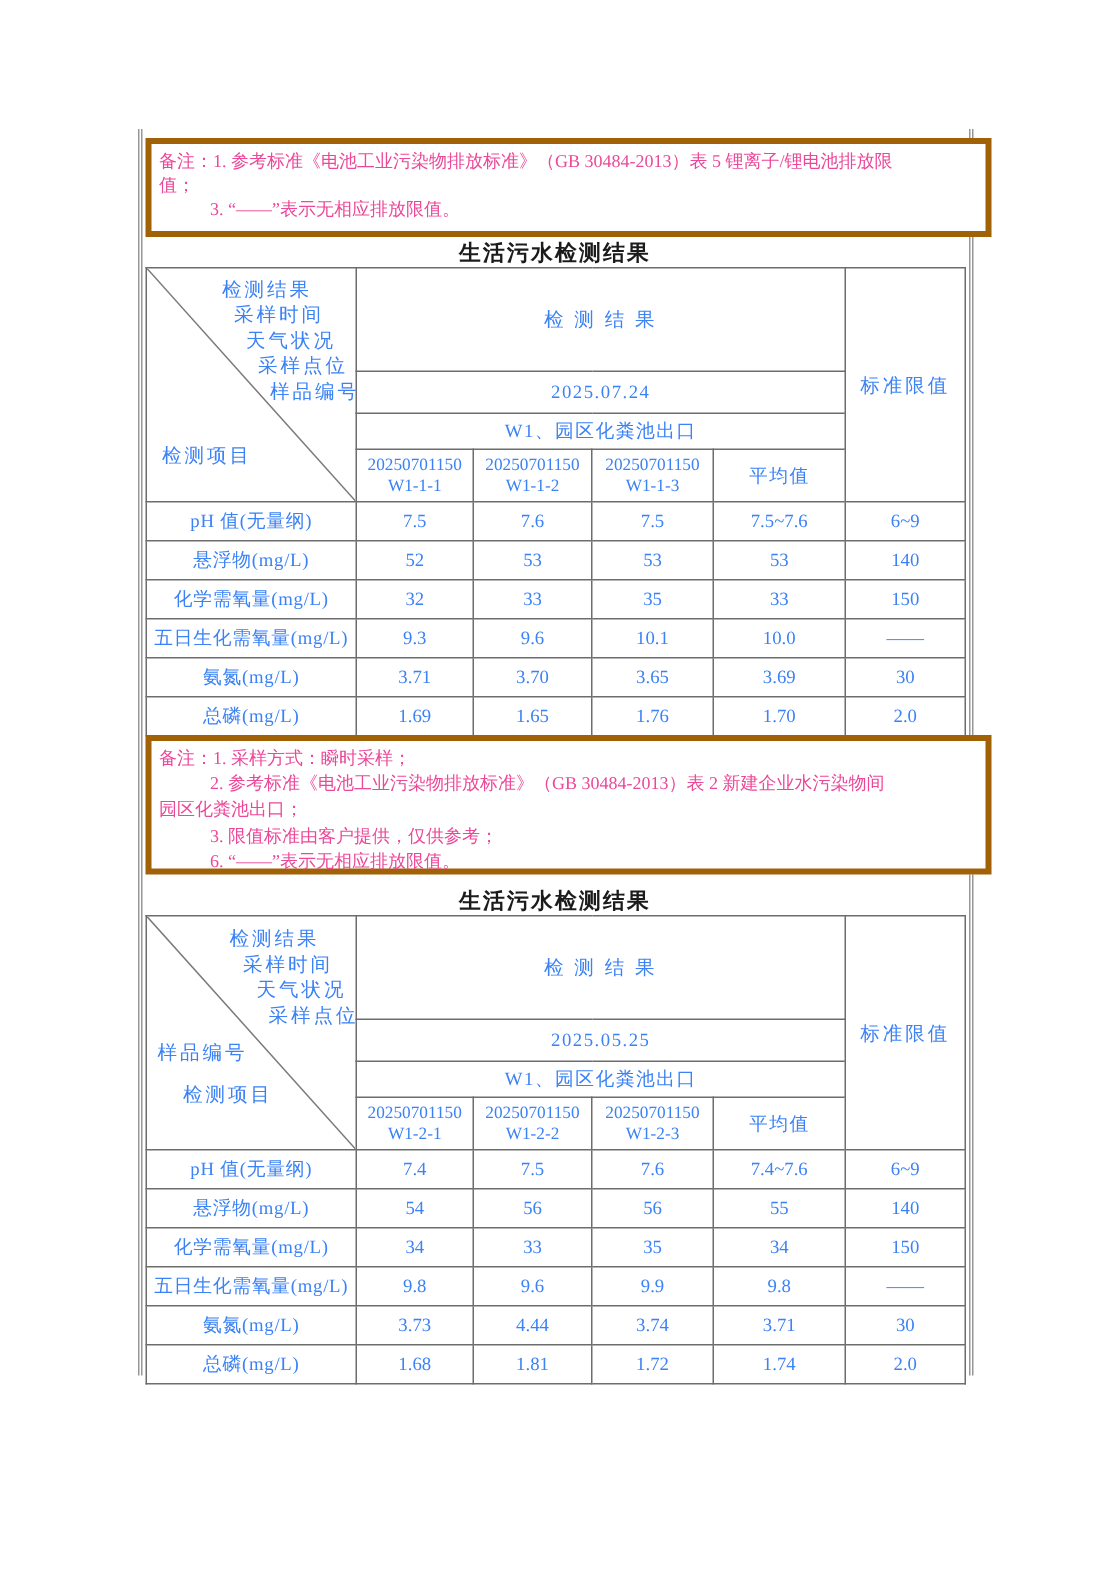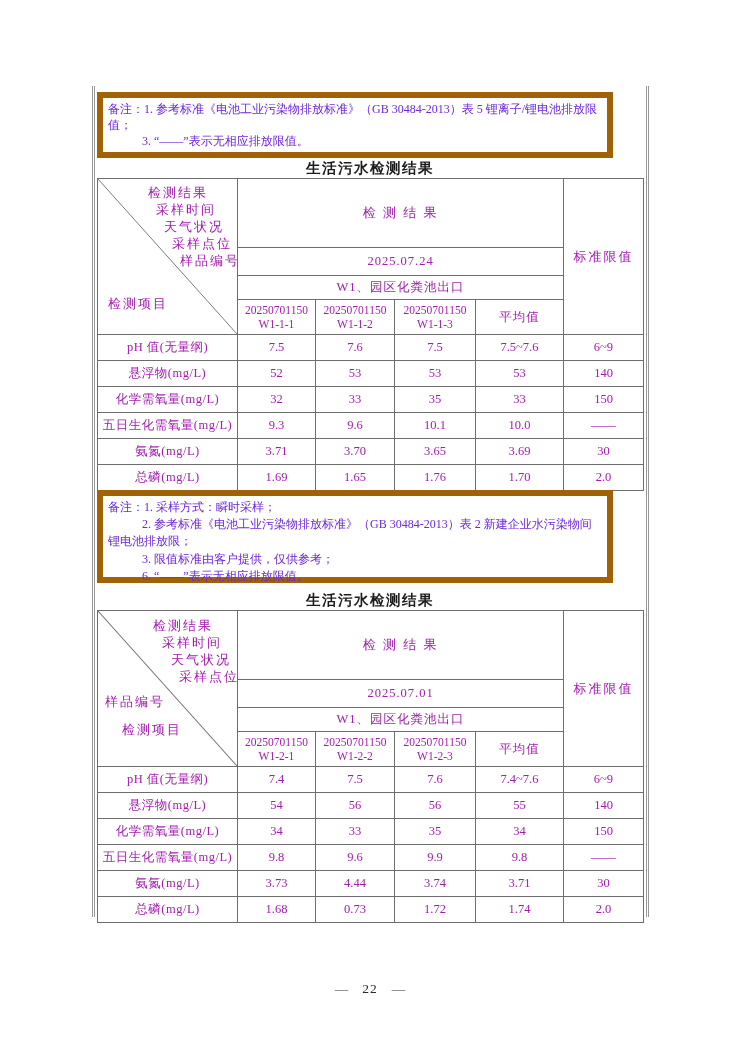--- a/index.html
+++ b/index.html
@@ -5,36 +5,36 @@
   * { margin:0; padding:0; box-sizing:border-box; }
   html,body { background:#ffffff; }
   body { font-family:"Liberation Serif","DejaVu Serif",serif; color:#1b1b1b; }
   .page { position:relative; width:740px; height:1047px; background:#ffffff; overflow:hidden; }
 
   
   .frame { position:absolute; left:92px; top:86px; width:557px; height:831px;
            border-left:3px double #979797; border-right:3px double #979797; }
 
   
-  .notebox { position:absolute; left:97px; width:516px; border:6px solid #a16207;
-             font-size:12px; color:#6d28d9; background:#fff; padding:3px 5px 4px 5px; }
+  .notebox { position:absolute; left:97px; width:564px; border:4px solid #a16207;
+             font-size:12px; color:#ec4899; background:#fff; padding:3px 5px 4px 5px; }
   .notebox .ln { white-space:nowrap; }
   .notebox .ind { padding-left:34px; }
   #note1 { top:92px; height:66px; line-height:16px; }
   #note2 { top:490px; height:93px; line-height:17.2px; }
 
   
   .sec-title { position:absolute; left:97px; width:546px; text-align:center;
                font-weight:bold; font-size:14.5px; letter-spacing:1.5px; }
   #title1 { top:159px; }
   #title2 { top:591px; }
 
   
   table.rt { position:absolute; left:97px; width:546px; border-collapse:collapse;
-             table-layout:fixed; font-size:12.5px; color:#a21caf; }
+             table-layout:fixed; font-size:12.5px; color:#3b82f6; }
   #table1 { top:178px; }
   #table2 { top:610px; }
   table.rt td { border:1px solid #6d6d6d; text-align:center; vertical-align:middle;
                 padding:0; overflow:hidden; }
   tr.h1 { height:69px; }
   tr.h2 { height:28px; }
   tr.h3 { height:24px; }
   tr.h4 { height:35px;margin-top:41px; }
   tr.dr { height:26px; }
   td.rh { font-size:13px; letter-spacing:2px; }
@@ -179,21 +179,21 @@
         <td>1.76</td>
         <td>1.70</td>
         <td>2.0</td>
       </tr>
     </tbody>
   </table>
 
   <div class="notebox" id="note2">
     <div class="ln">备注：1. 采样方式：瞬时采样；</div>
     <div class="ln ind">2. 参考标准《电池工业污染物排放标准》（GB 30484-2013）表 2 新建企业水污染物间</div>
-    <div class="ln">锂电池排放限；</div>
+    <div class="ln">园区化粪池出口；</div>
     <div class="ln ind">3. 限值标准由客户提供，仅供参考；</div>
     <div class="ln ind">6. “——”表示无相应排放限值。</div>
   </div>
 
   <div class="sec-title" id="title2">生活污水检测结果</div>
 
   <table class="rt" id="table2">
     <colgroup>
       <col style="width:140px">
         <col style="width:78px">
@@ -212,21 +212,21 @@
           <div class="cl s1">采样时间</div>
           <div class="cl s2">天气状况</div>
           <div class="cl s3">采样点位</div>
           <div class="cl lf">样品编号</div>
           <div class="cl bt">检测项目</div>
         </td>
         <td class="rh" colspan="4">检 测 结 果</td>
         <td class="std" rowspan="4">标准限值</td>
       </tr>
       <tr class="h2">
-        <td class="hdate" colspan="4">2025.07.01</td>
+        <td class="hdate" colspan="4">2025.05.25</td>
       </tr>
       <tr class="h3">
         <td class="hloc" colspan="4">W1、园区化粪池出口</td>
       </tr>
       <tr class="h4">
         <td class="sid">
           <div>20250701150</div>
           <div>W1-2-1</div>
         </td>
         <td class="sid">
@@ -276,25 +276,22 @@
         <td class="param">氨氮(mg/L)</td>
         <td>3.73</td>
         <td>4.44</td>
         <td>3.74</td>
         <td>3.71</td>
         <td>30</td>
       </tr>
       <tr class="dr">
         <td class="param">总磷(mg/L)</td>
         <td>1.68</td>
-        <td>0.73</td>
+        <td>1.81</td>
         <td>1.72</td>
         <td>1.74</td>
         <td>2.0</td>
       </tr>
     </tbody>
   </table>
 
-  <div class="pagenum">
-    <span class="dash">—</span><span class="num">22</span><span class="dash">—</span>
-  </div>
 
 </div>
 
 </body></html>

